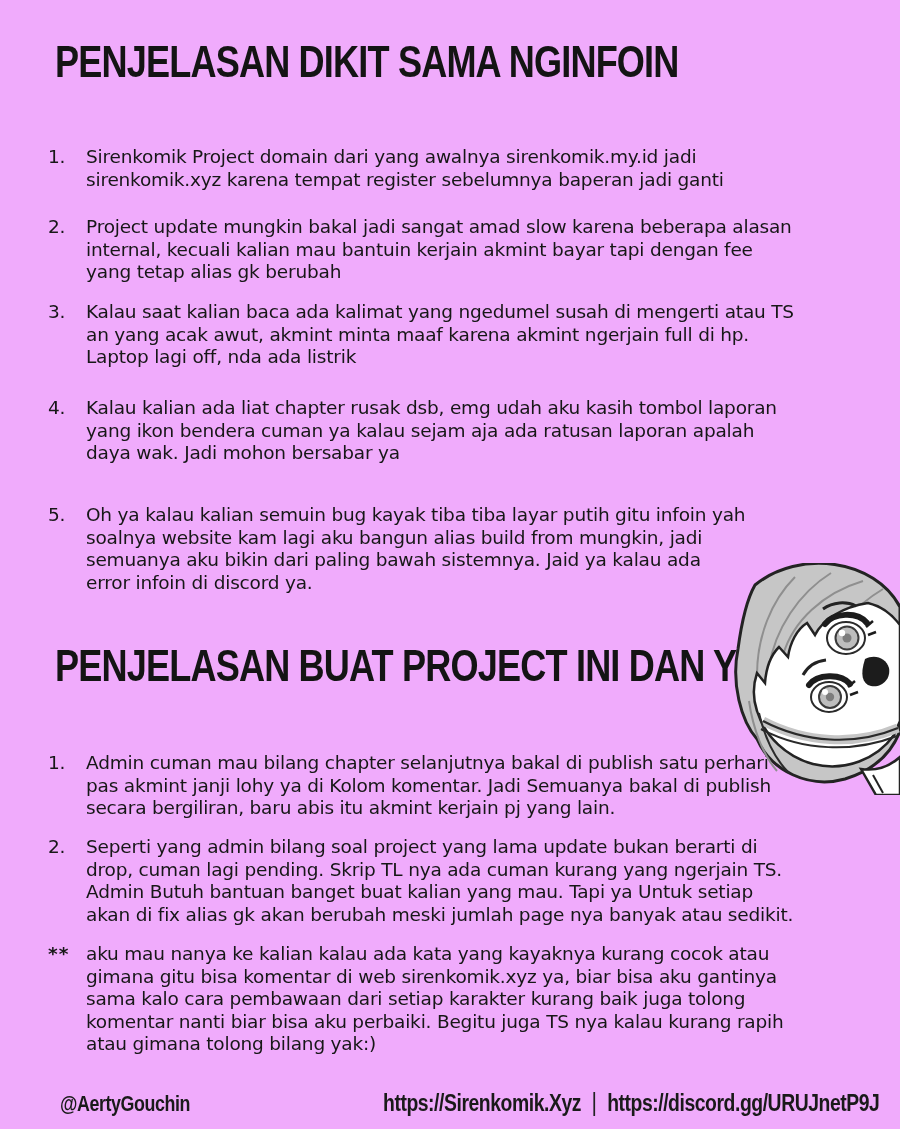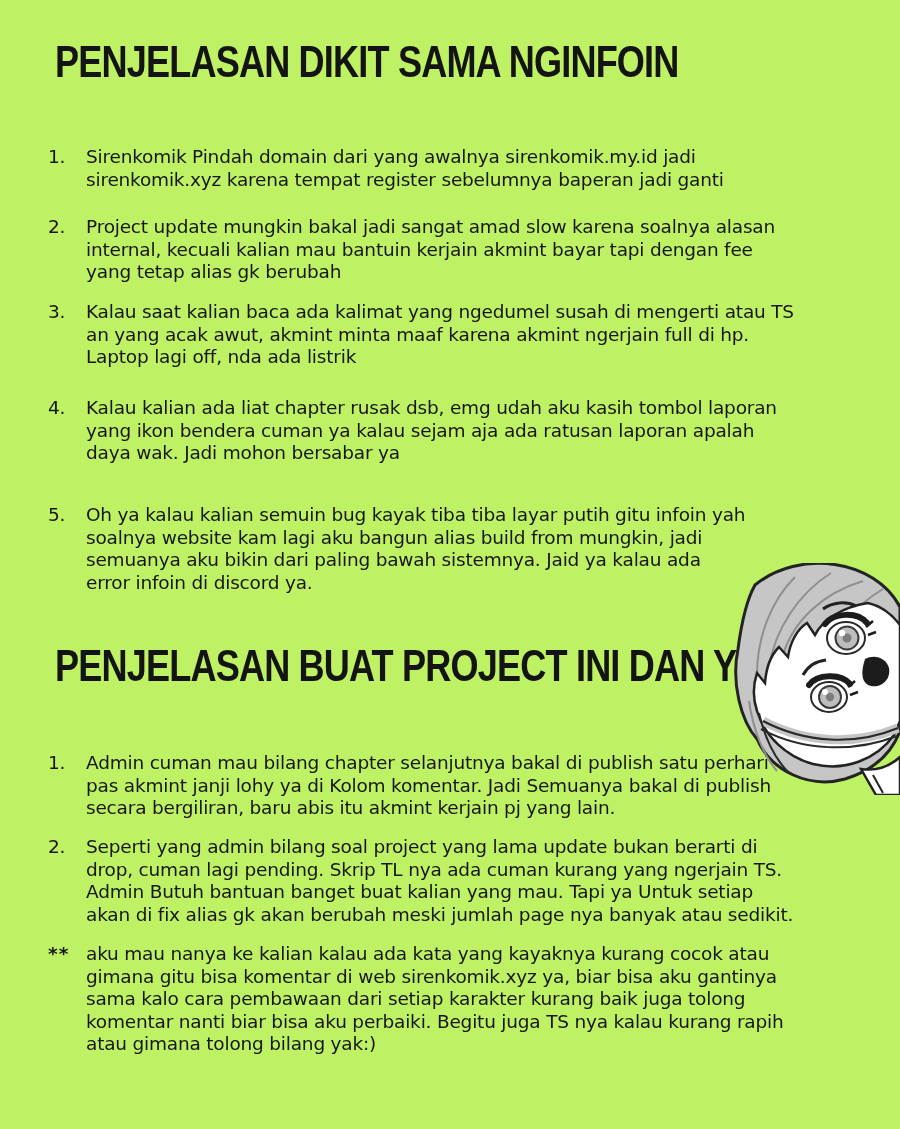--- a/index.html
+++ b/index.html
@@ -1,20 +1,20 @@
 <!DOCTYPE html>
 <html><head>
 <meta charset="utf-8">
 <style>
   html,body{margin:0;padding:0;}
   body{
     width:900px;height:1129px;background:#ffffff;overflow:hidden;position:relative;
     font-family:"DejaVu Sans",sans-serif;color:#161616;
   }
-  .page{position:absolute;inset:0;width:900px;height:1129px;background:#bef264;}
+  .page{position:absolute;inset:0;width:900px;height:1129px;background:#f0abfc;}
   .heading{
     position:absolute;left:55px;margin:0;white-space:nowrap;color:#141414;
     font-family:"Liberation Sans",sans-serif;font-weight:bold;font-size:44px;
     letter-spacing:-1px;transform:scale(0.82,1.02);transform-origin:left top;
   }
   .item{
     position:absolute;left:48px;width:748px;
     font-size:18.5px;line-height:22.5px;letter-spacing:-0.2px;color:#171717;
   }
   .item .marker{position:absolute;left:0;top:0;}
@@ -38,25 +38,25 @@
 </style>
 </head>
 <body>
 
 <div class="page">
 
   <h1 class="heading" style="top:36px;">PENJELASAN DIKIT SAMA NGINFOIN</h1>
 
   <div class="item" style="top:146px;">
     <span class="marker">1.</span>
-    <span class="text">Sirenkomik Pindah domain dari yang awalnya sirenkomik.my.id jadi sirenkomik.xyz karena tempat register sebelumnya baperan jadi ganti</span>
+    <span class="text">Sirenkomik Project domain dari yang awalnya sirenkomik.my.id jadi sirenkomik.xyz karena tempat register sebelumnya baperan jadi ganti</span>
   </div>
   <div class="item" style="top:216px;">
     <span class="marker">2.</span>
-    <span class="text">Project update mungkin bakal jadi sangat amad slow karena soalnya alasan internal, kecuali kalian mau bantuin kerjain akmint bayar tapi dengan fee yang tetap alias gk berubah</span>
+    <span class="text">Project update mungkin bakal jadi sangat amad slow karena beberapa alasan internal, kecuali kalian mau bantuin kerjain akmint bayar tapi dengan fee yang tetap alias gk berubah</span>
   </div>
   <div class="item" style="top:301px;">
     <span class="marker">3.</span>
     <span class="text">Kalau saat kalian baca ada kalimat yang ngedumel susah di mengerti atau TS an yang acak awut, akmint minta maaf karena akmint ngerjain full di hp. Laptop lagi off, nda ada listrik</span>
   </div>
   <div class="item" style="top:397px;">
     <span class="marker">4.</span>
     <span class="text">Kalau kalian ada liat chapter rusak dsb, emg udah aku kasih tombol laporan yang ikon bendera cuman ya kalau sejam aja ada ratusan laporan apalah daya wak. Jadi mohon bersabar ya</span>
   </div>
   <div class="item" style="top:504px;width:700px;">
@@ -117,14 +117,22 @@
     <path d="M50,158 C92,180 142,183 185,165" fill="none" stroke="#2a2a2a" stroke-width="2.2"></path>
     <path d="M48,166 C90,188 140,190 184,173" fill="none" stroke="#2a2a2a" stroke-width="2"></path>
 
     <path d="M46,150 C52,176 62,196 76,210" fill="none" stroke="#2a2a2a" stroke-width="2"></path>
     <path d="M36,138 C40,166 50,192 64,208" fill="none" stroke="#8f8f8f" stroke-width="2"></path>
 
     <path d="M148,206 L163,232 L187,232 L187,194 C176,204 162,208 148,206 Z" fill="#ffffff" stroke="#232323" stroke-width="2.5"></path>
     <path d="M160,212 L170,230" fill="none" stroke="#232323" stroke-width="2"></path>
   </svg>
 
+  <div class="footer">
+    <span class="handle">@AertyGouchin</span>
+    <span class="links">
+      <span>https://Sirenkomik.Xyz</span>
+      <span class="sep">|</span>
+      <span>https://discord.gg/URUJnetP9J</span>
+    </span>
+  </div>
 
 </div>
 
 </body></html>

